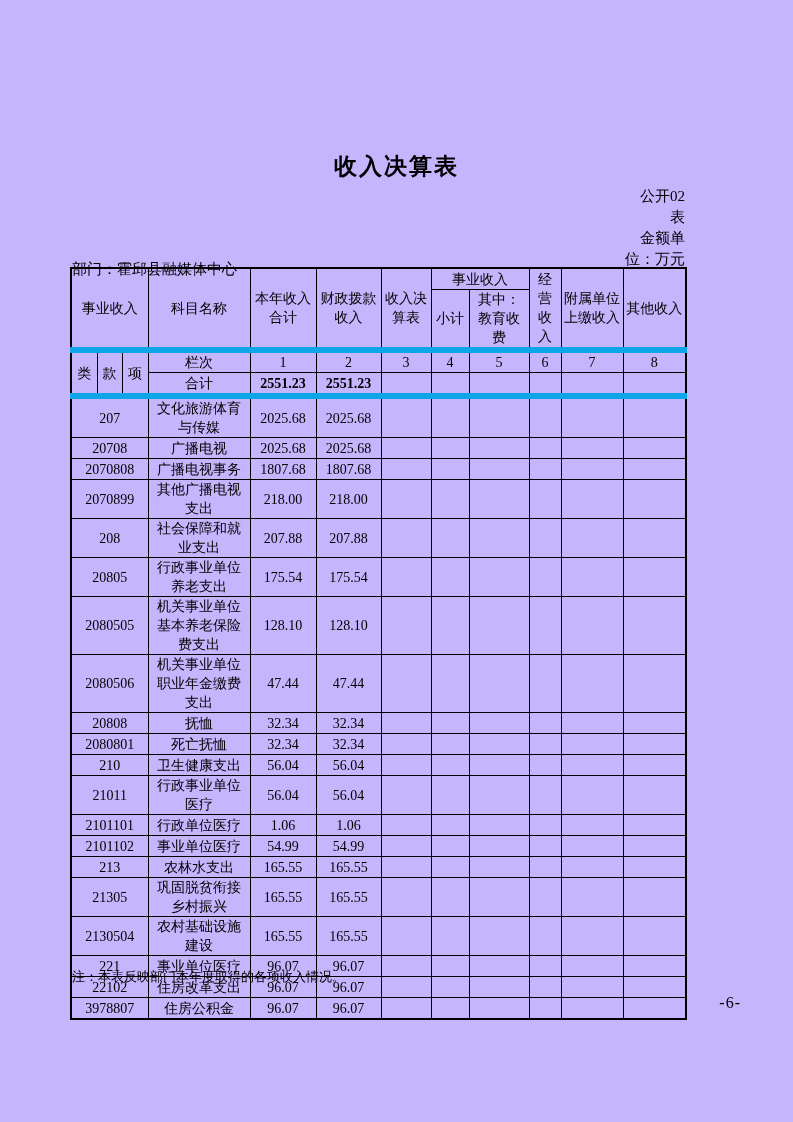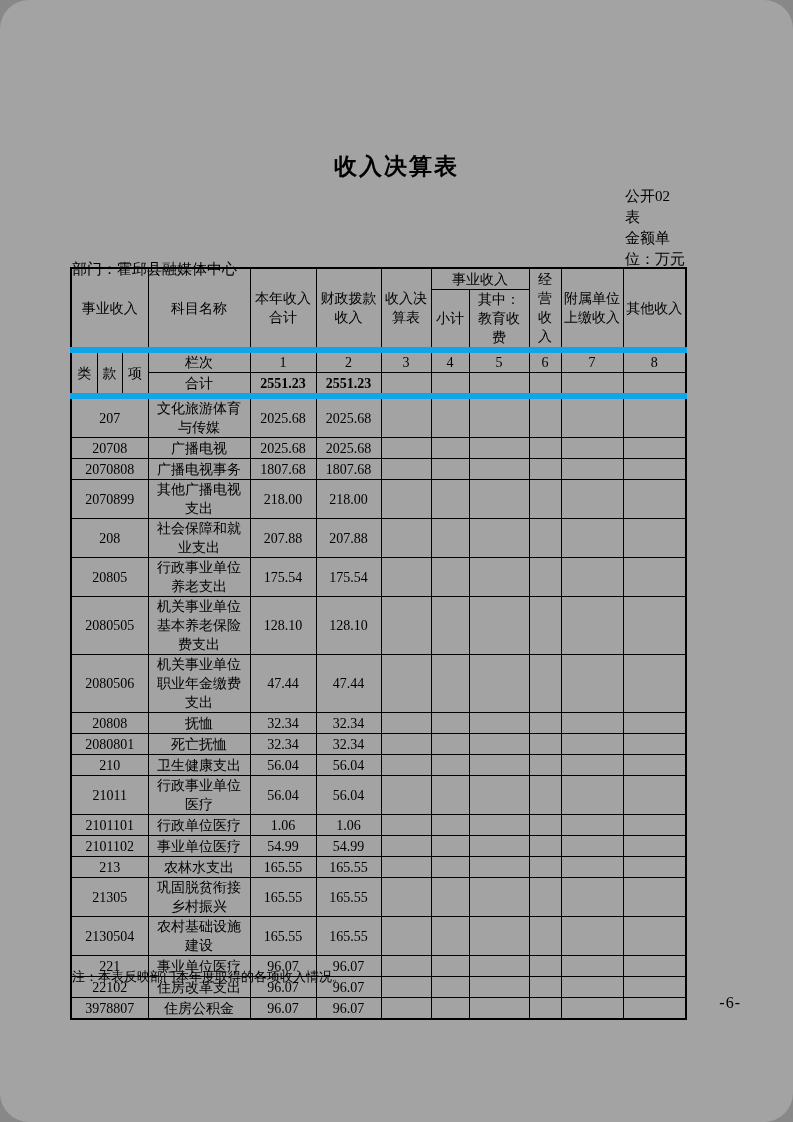--- a/index.html
+++ b/index.html
@@ -1,29 +1,28 @@
 <!DOCTYPE html>
 <html><head>
 <meta charset="utf-8">
 <style>
   html,body{margin:0;padding:0;background:#888;}
   .page{
     position:relative;width:793px;height:1122px;margin:0 auto;
-    background:#a3a3a3;color:#000;
+    background:#c4b5fd;color:#000;
     font-family:"Liberation Serif","DejaVu Serif",serif;
     overflow:hidden;
-    border-radius:29px;
   }
   .doc-title{
     position:absolute;top:151px;left:0;width:793px;
     text-align:center;font-size:23px;font-weight:bold;letter-spacing:2px;
   }
   .doc-label{
     position:absolute;top:186px;right:108px;
-    text-align:left;font-size:15px;line-height:21px;white-space:nowrap;
+    text-align:right;font-size:15px;line-height:21px;white-space:nowrap;
   }
   .department{
     position:absolute;top:244px;left:72px;font-size:15px;white-space:nowrap;margin-top:16px;
   }
   table.revenue{
     position:absolute;top:267px;left:70px;width:615px;
     border-collapse:collapse;table-layout:fixed;
     font-size:14px;border:2px solid #000;
   }
   table.revenue th,table.revenue td{

